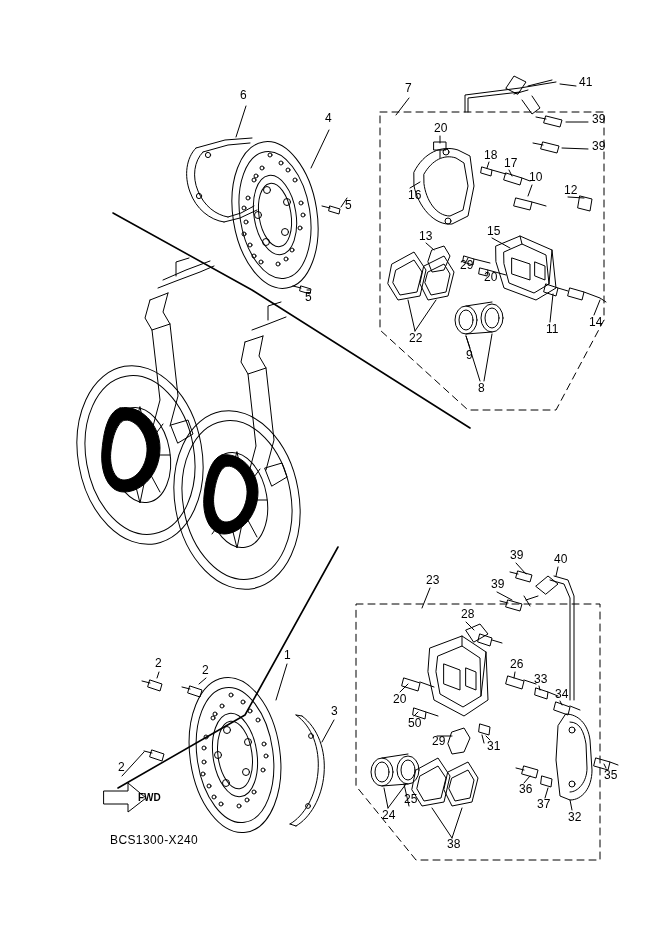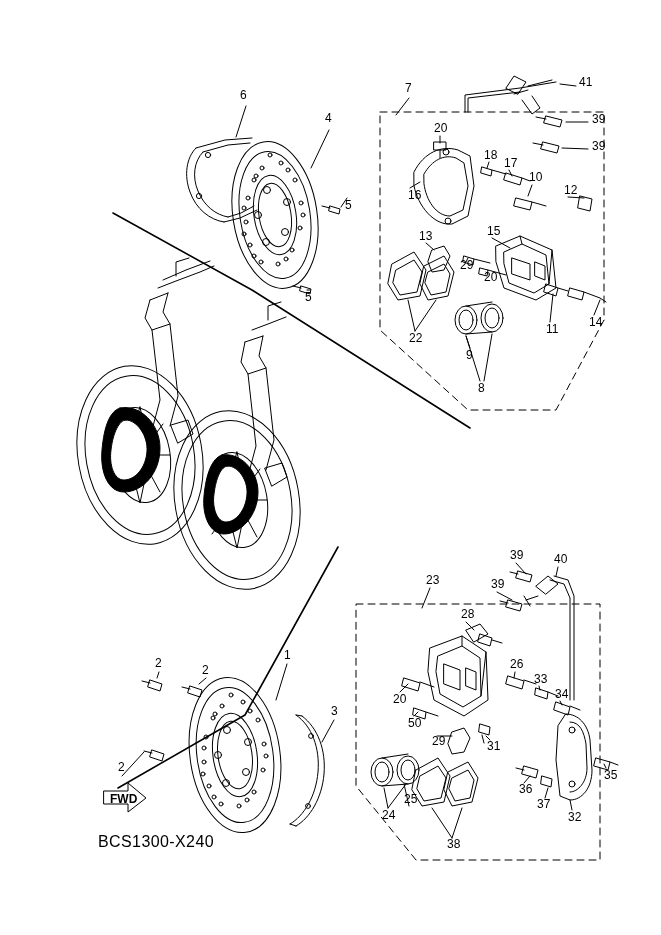--- a/index.html
+++ b/index.html
@@ -2,24 +2,24 @@
 <html><head>
 <meta charset="utf-8">
 <style>
   html,body{margin:0;padding:0;background:#ffffff;}
   body{width:661px;height:935px;position:relative;overflow:hidden;
        font-family:"Liberation Sans", sans-serif;color:#000;}
   .stage{position:absolute;left:0;top:0;width:661px;height:935px;}
   svg.diagram{position:absolute;left:0;top:0;width:661px;height:935px;}
   .callout{position:absolute;font-size:12px;line-height:12px;color:#000;
            font-family:"Liberation Sans", sans-serif;white-space:nowrap;}
-  .partcode{position:absolute;font-size:16px;letter-spacing:.4px;color:#000;
-            font-family:"Liberation Sans", sans-serif;}
-  .fwdlabel{position:absolute;font-size:12px;font-weight:bold;color:#000;
-            font-family:"Liberation Sans", sans-serif;}
+  .partcode{position:absolute;font-size:12px;letter-spacing:.4px;color:#000;
+            font-family:"Liberation Sans", sans-serif;margin-left:12px;}
+  .fwdlabel{position:absolute;font-size:10px;font-weight:bold;color:#000;
+            font-family:"Liberation Sans", sans-serif;margin-left:28px;}
 </style>
 </head>
 <body>
 
 <div class="stage">
 
 <svg class="diagram" viewBox="0 0 661 935">
   <g fill="none" stroke="#000" stroke-width="1" stroke-linecap="round" stroke-linejoin="round">
 
     <path d="M113 213 L252 290 L470 428" stroke-width="1.6"></path>

